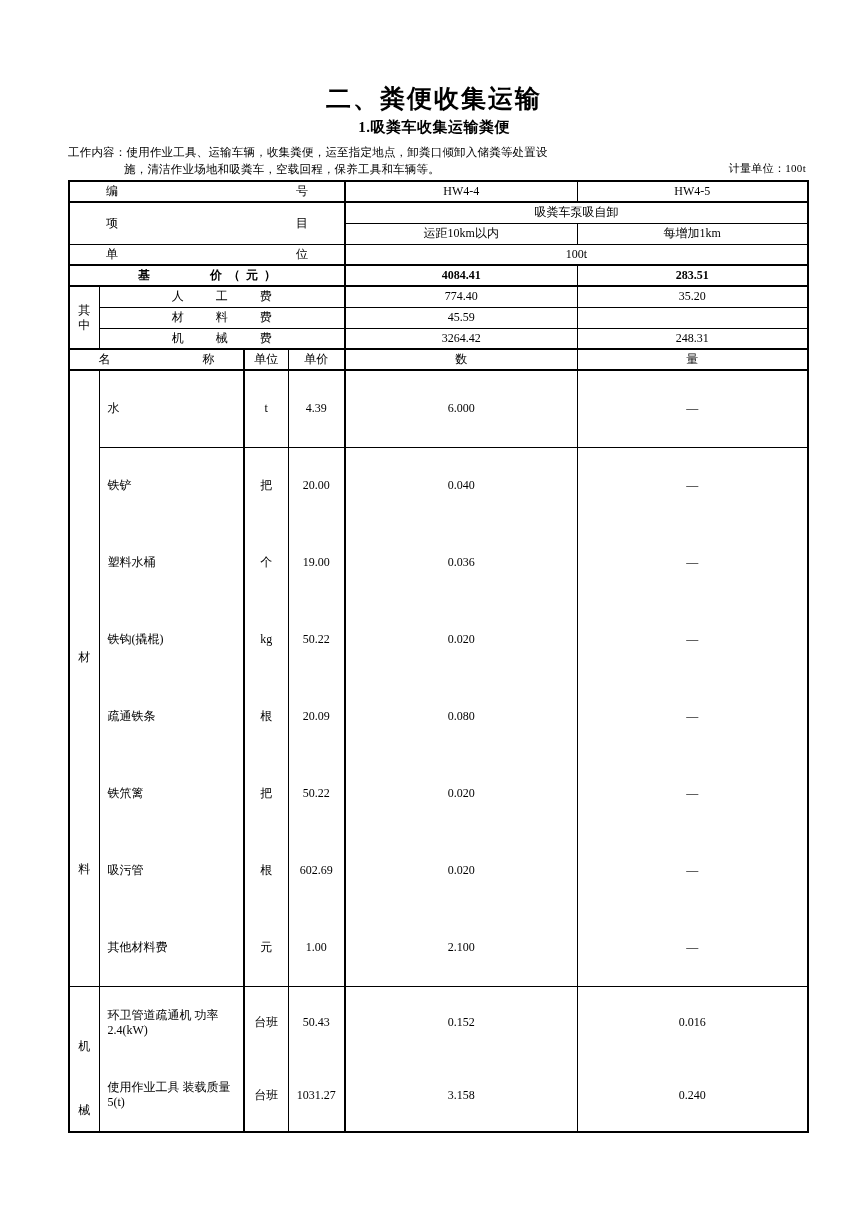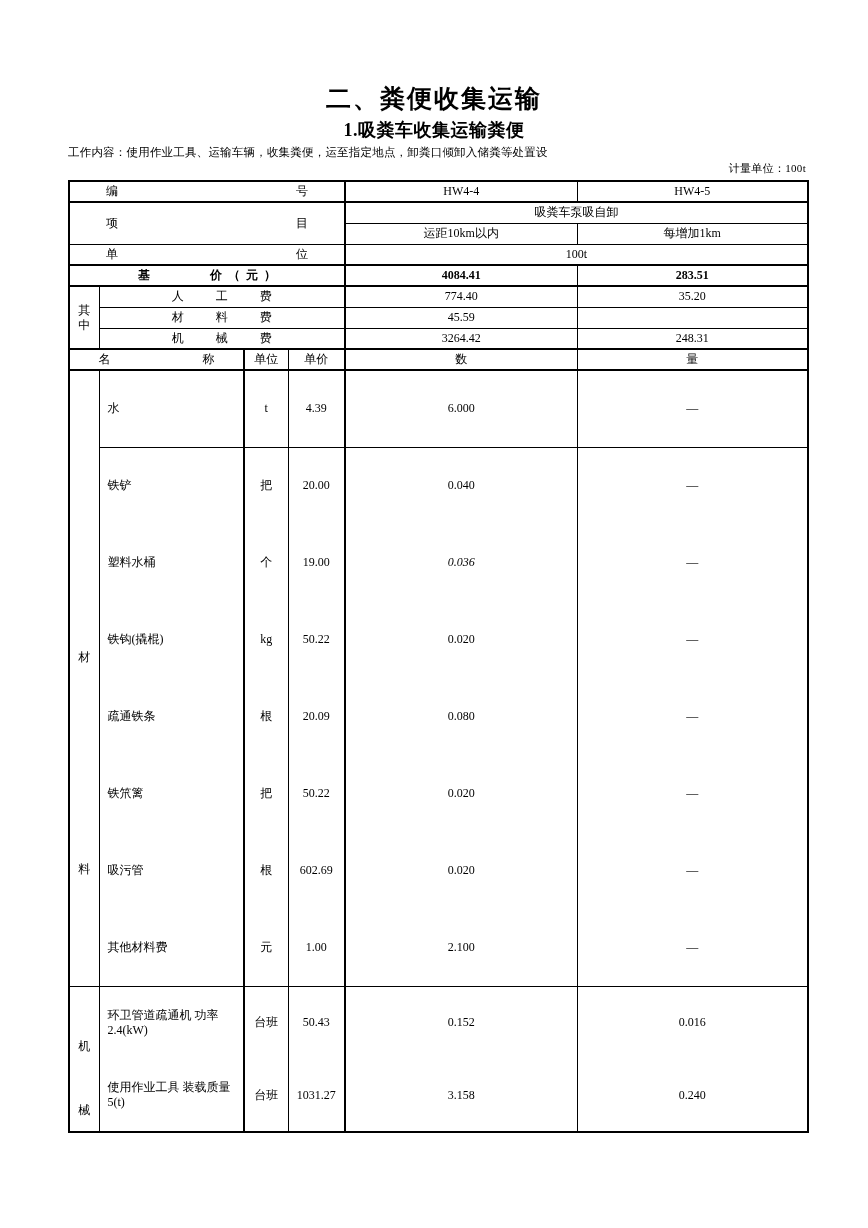--- a/index.html
+++ b/index.html
@@ -29,21 +29,21 @@
     font-size: 25px;
     font-weight: bold;
     letter-spacing: 2px;
     font-family: "DejaVu Sans", "Liberation Sans", sans-serif;
   }
   .sub-title {
     position: absolute;
     left: 0; top: 118px;
     width: 868px;
     text-align: center;
-    font-size: 18px;
+    font-size: 15px;
     font-weight: bold;
     letter-spacing: 0.5px;
   }
 
   
   .work-content {
     position: absolute;
     left: 68px; top: 144px;
     width: 620px;
     font-size: 11.5px;
@@ -133,20 +133,21 @@
 </head>
 <body>
 
 <div class="page">
 
   <div class="main-title">二、粪便收集运输</div>
   <div class="sub-title">1.吸粪车收集运输粪便</div>
 
   <div class="work-content">
     <span>工作内容：</span><span>使用作业工具、运输车辆，收集粪便，运至指定地点，卸粪口倾卸入储粪等处置设</span>
+    <span class="wc-line2">施，清洁作业场地和吸粪车，空载回程，保养工具和车辆等。</span>
   </div>
 
   <div class="unit-note">计量单位：100t</div>
 
   <table class="quota-table">
     <colgroup>
       <col class="c-lab">
         <col class="c-name">
         <col class="c-unit">
         <col class="c-price">
@@ -244,21 +245,21 @@
         <td class="name-cell mat-name" style="border-top:none;border-bottom:none;">铁铲</td>
         <td class="thick-l" style="border-top:none;border-bottom:none;">把</td>
         <td style="border-top:none;border-bottom:none;">20.00</td>
         <td class="thick-l" style="border-top:none;border-bottom:none;margin-left:45px;">0.040</td>
         <td class="outer-right dash" style="border-top:none;border-bottom:none;">—</td>
       </tr>
       <tr>
         <td class="name-cell mat-name" style="border-top:none;border-bottom:none;">塑料水桶</td>
         <td class="thick-l" style="border-top:none;border-bottom:none;">个</td>
         <td style="border-top:none;border-bottom:none;">19.00</td>
-        <td class="thick-l" style="border-top:none;border-bottom:none;font-style:italic;">0.036</td>
+        <td class="thick-l" style="border-top:none;border-bottom:none;">0.036</td>
         <td class="outer-right dash" style="border-top:none;border-bottom:none;">—</td>
       </tr>
       <tr>
         <td class="name-cell mat-name" style="border-top:none;border-bottom:none;">铁钩(撬棍)</td>
         <td class="thick-l" style="border-top:none;border-bottom:none;">kg</td>
         <td style="border-top:none;border-bottom:none;">50.22</td>
         <td class="thick-l" style="border-top:none;border-bottom:none;">0.020</td>
         <td class="outer-right dash" style="border-top:none;border-bottom:none;">—</td>
       </tr>
       <tr>

